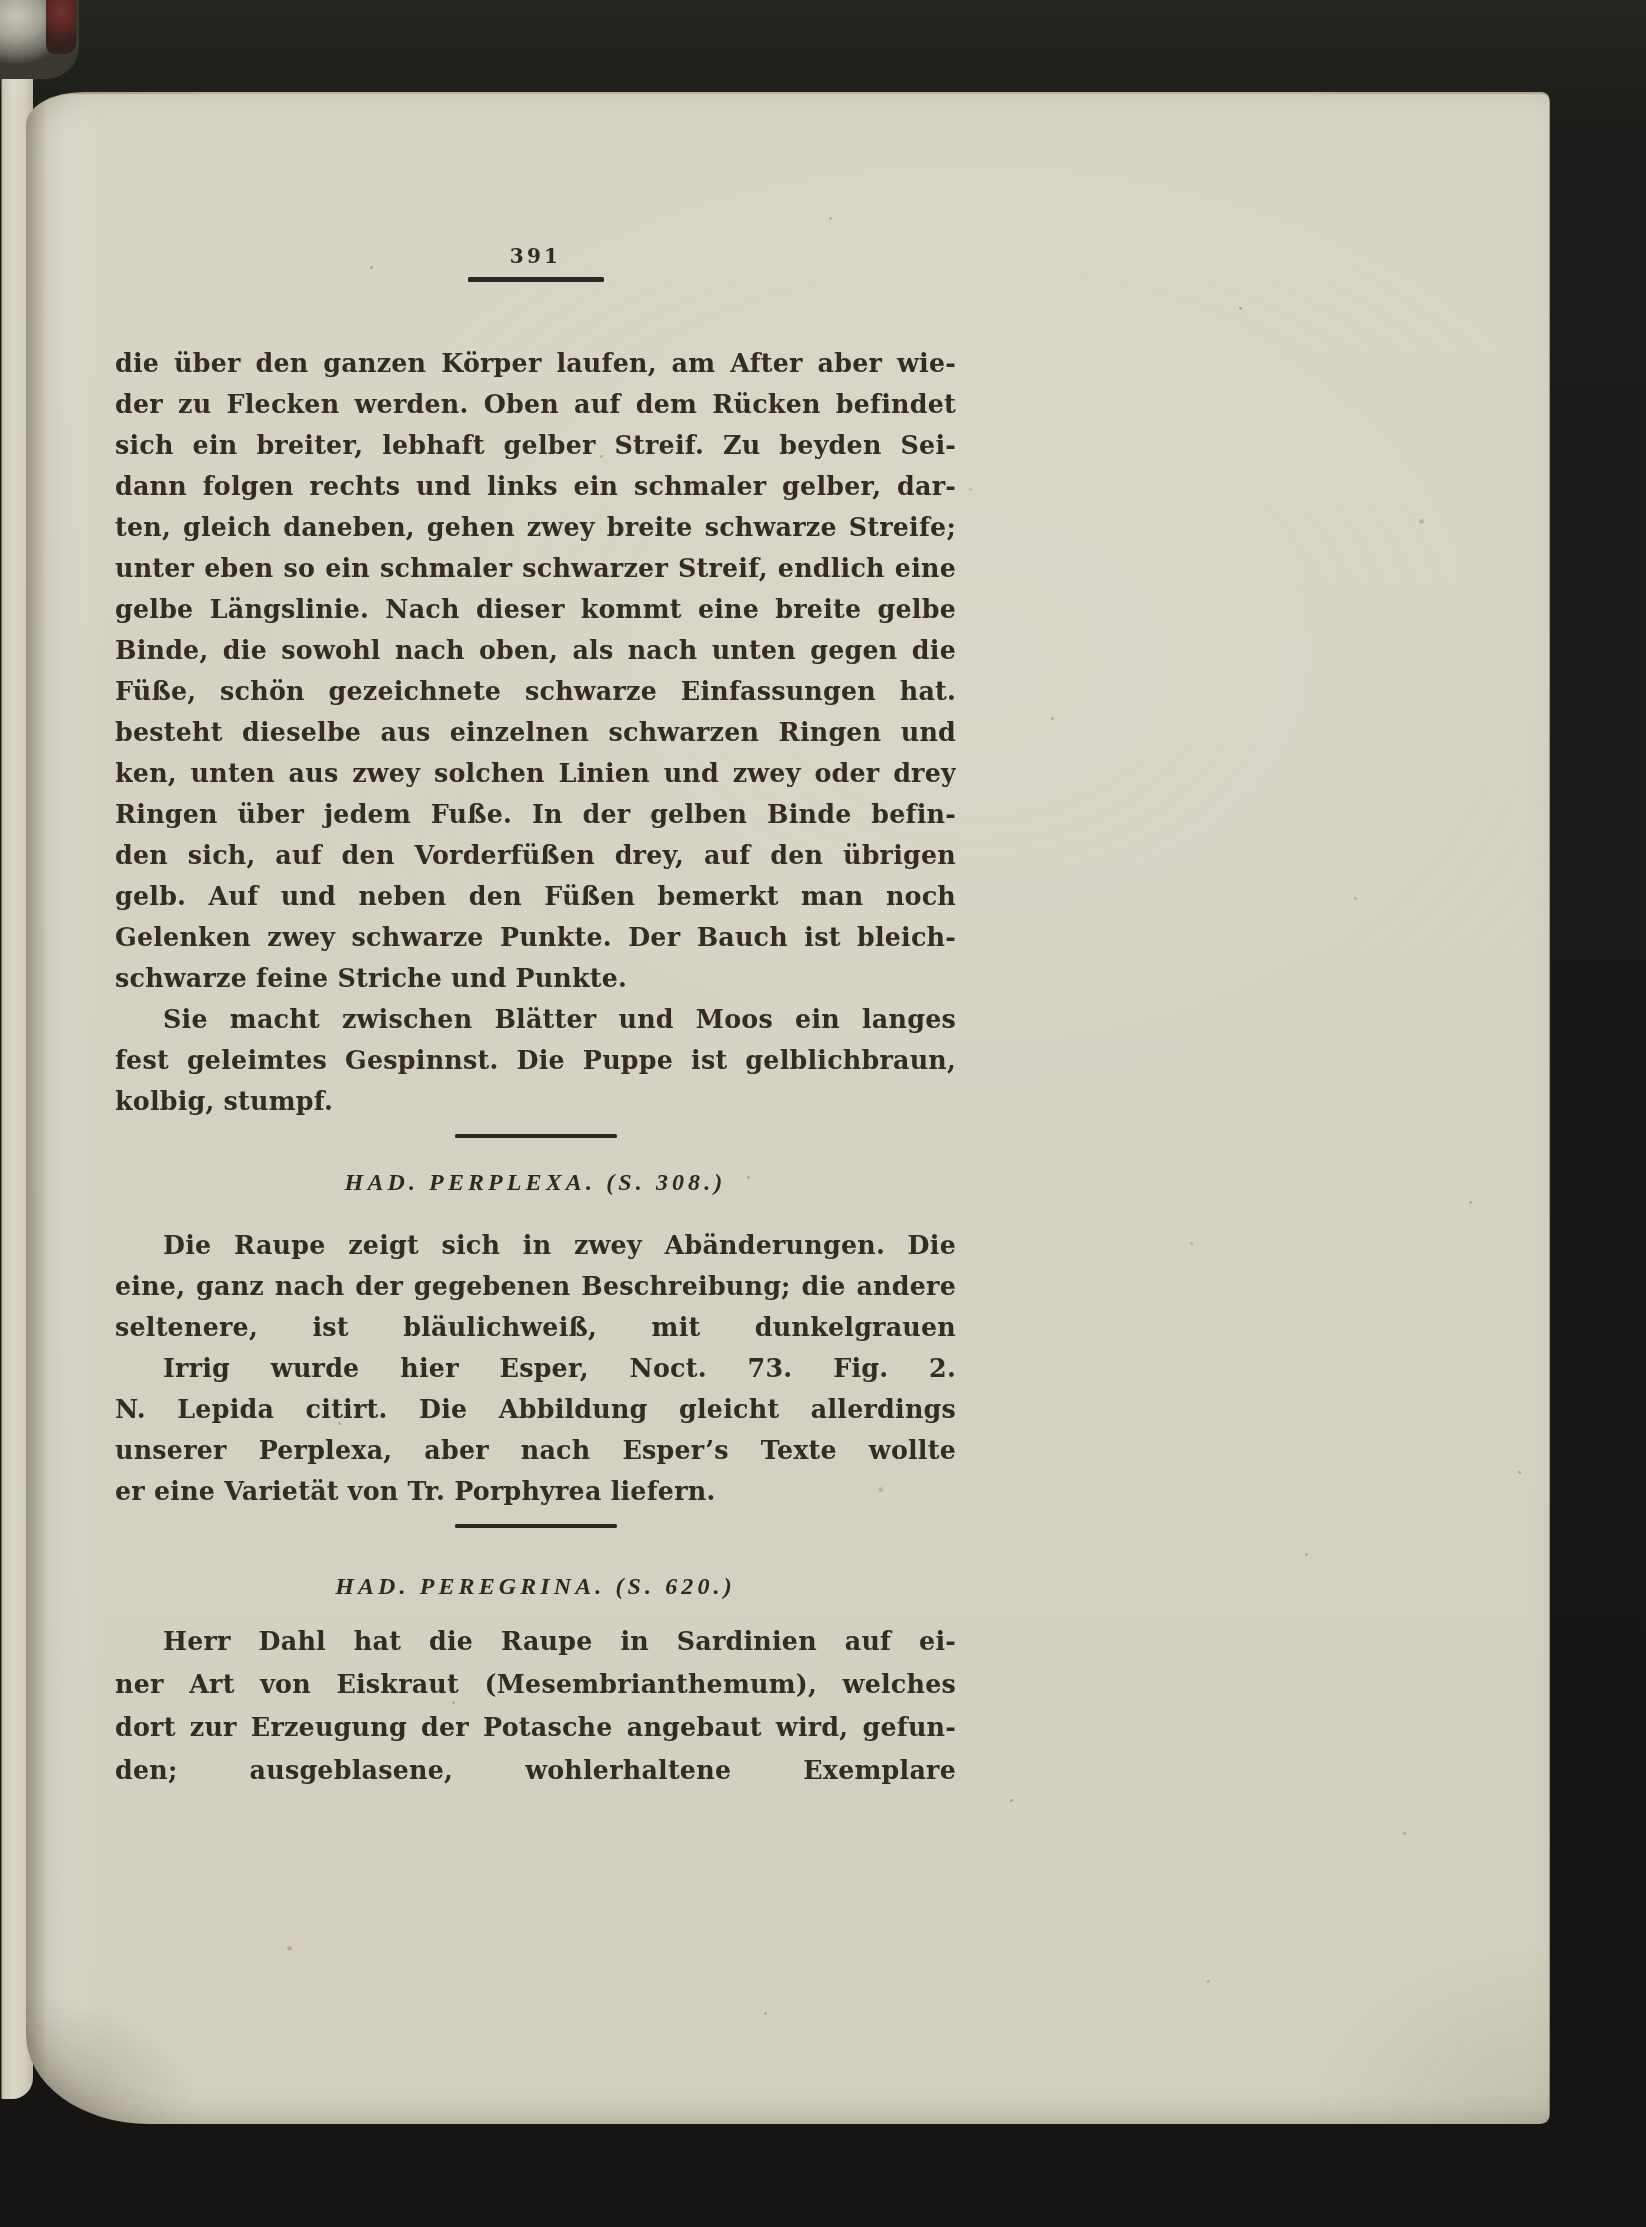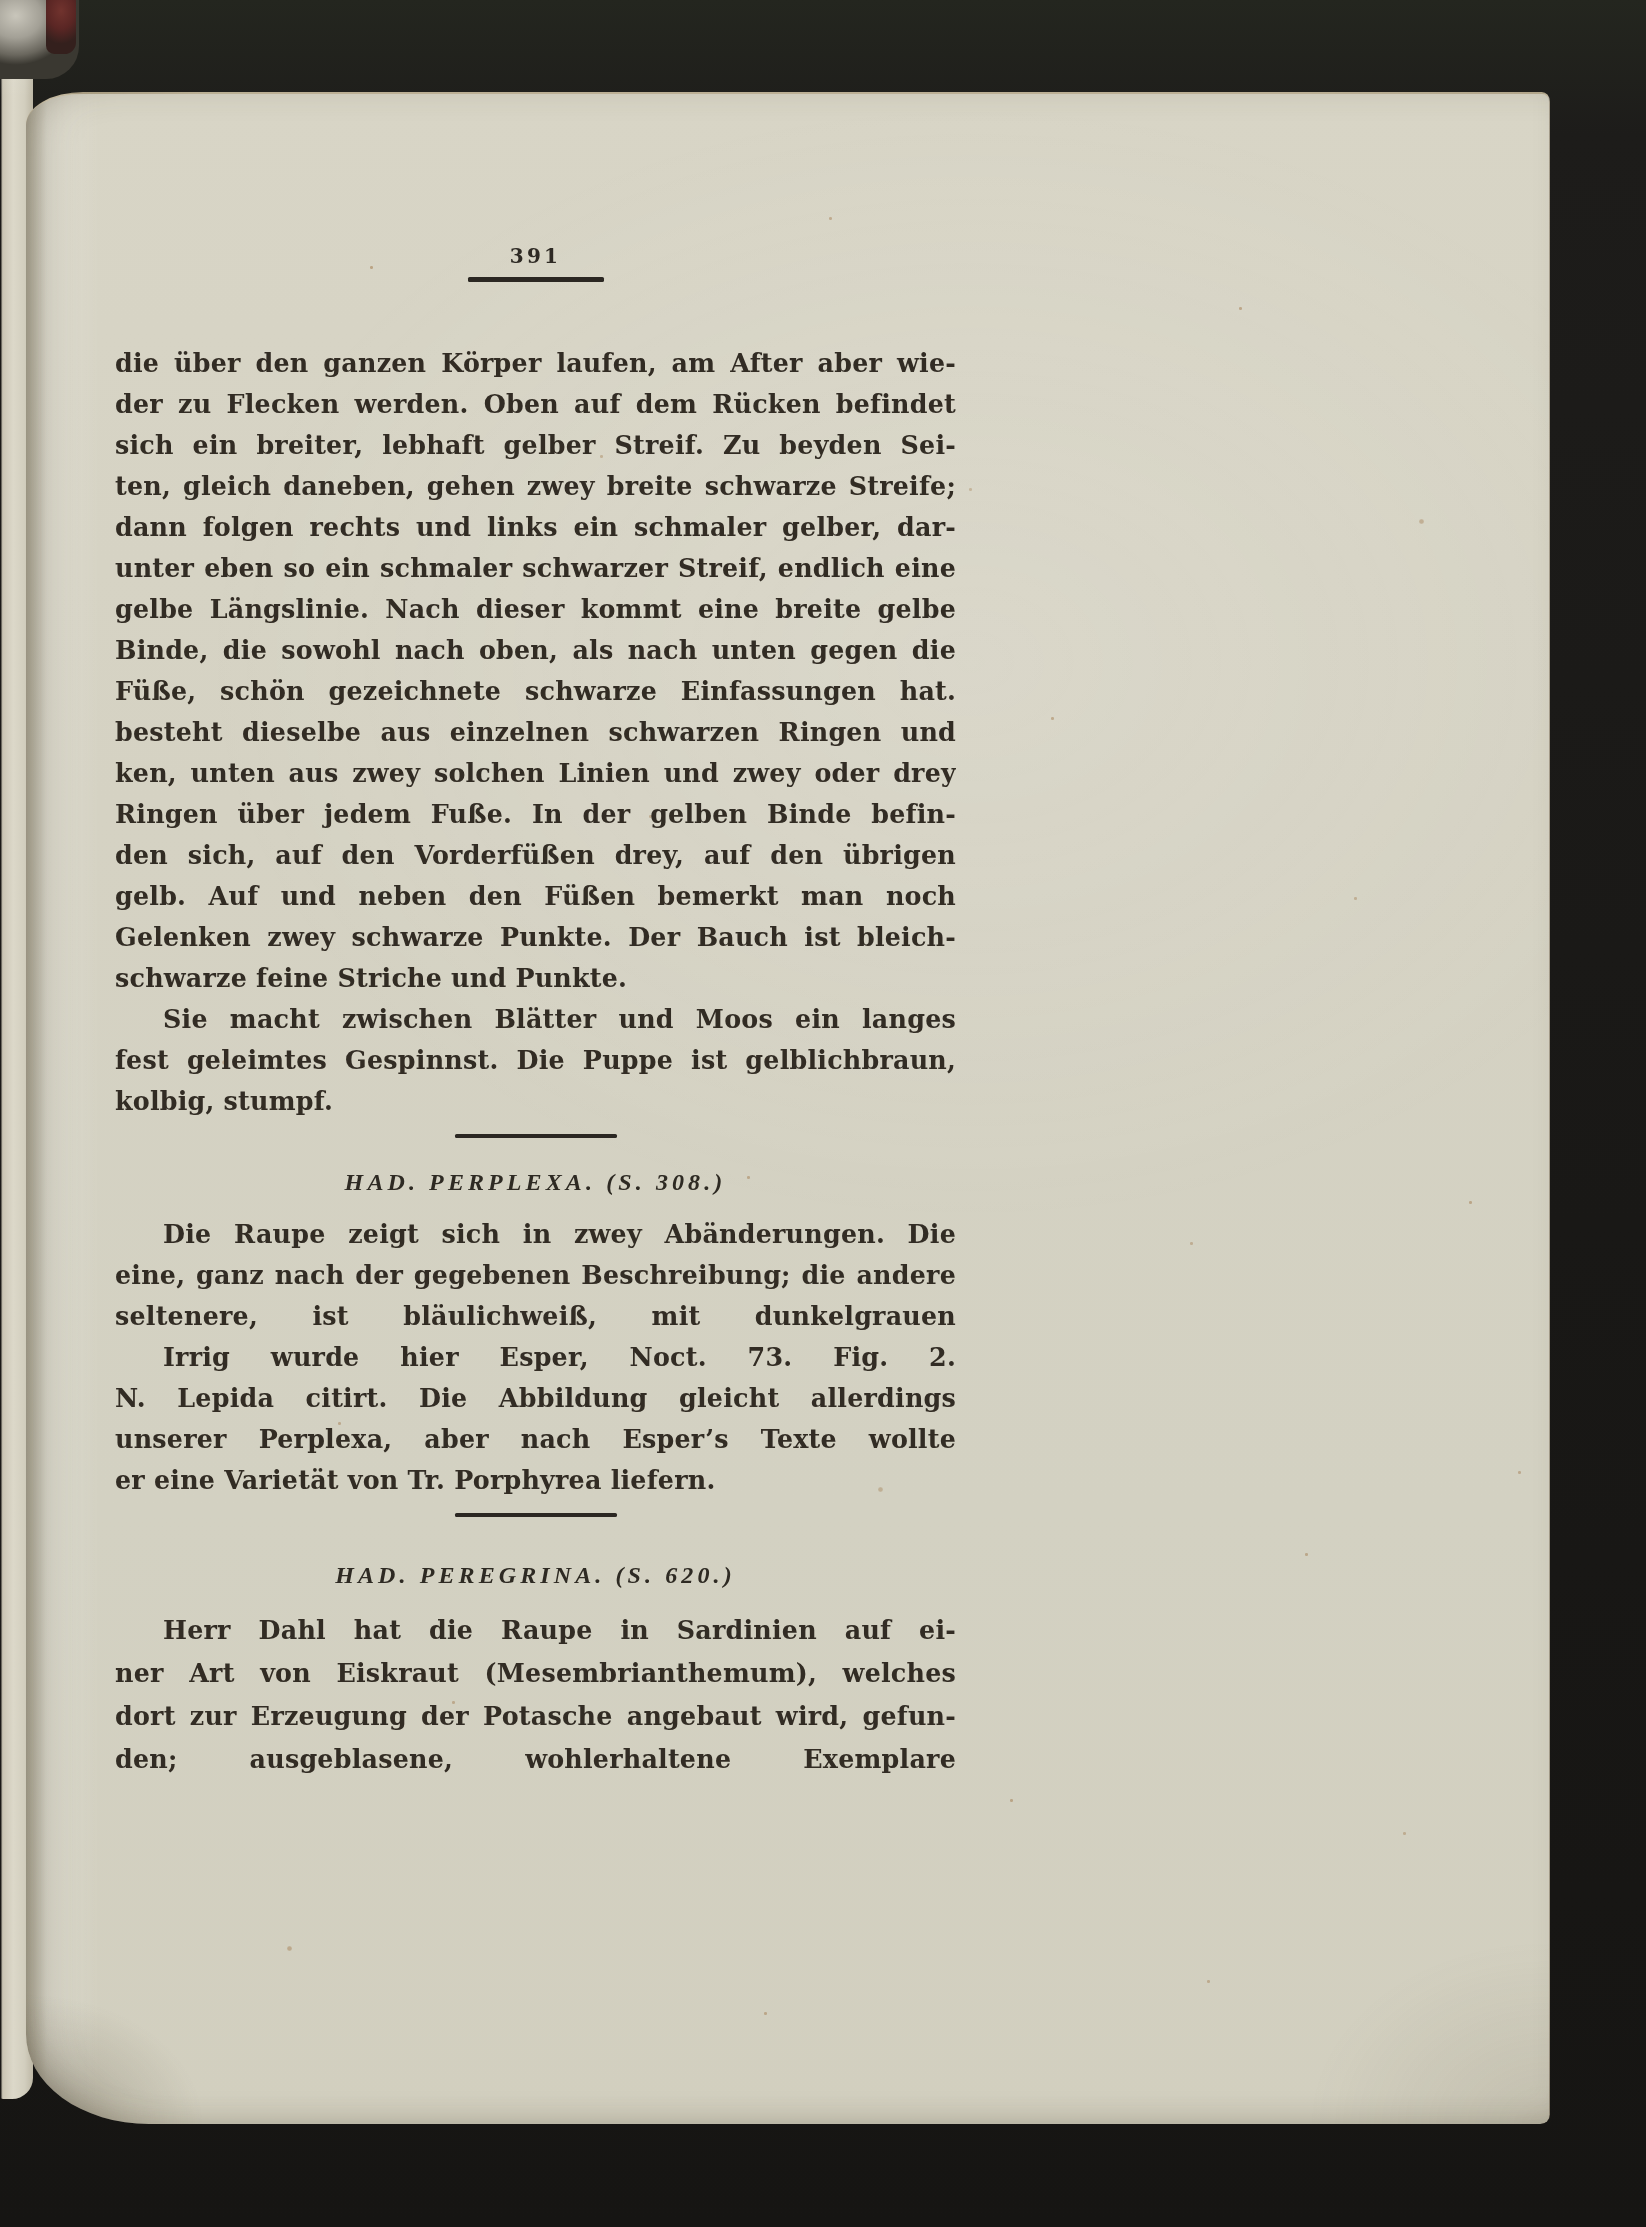--- a/index.html
+++ b/index.html
@@ -79,21 +79,21 @@
   }
   .line.ind{padding-left:48px;}
   .line.last{text-align-last:left;}
   .rule{width:162px;height:4.1px;background:#2b2722;margin:11.5px auto 0 auto;border-radius:1.6px;}
   .heading{
     margin:19.7px 0 0 0;height:51px;line-height:51px;
     font-family:"Liberation Serif", serif;font-style:italic;font-weight:600;
     font-size:24px;letter-spacing:4.1px;color:#2e2a23;text-align:center;
   }
   .heading.second{margin-top:33px;}
-  .para.after-h{margin-top:6px;}
+  .para.after-h{margin-top:17px;}
   .para.p5 .line{height:43px;line-height:43px;}
   .para.p5{margin-top:8.2px;}
 </style>
 </head>
 <body>
 
 <div id="canvas">
   <div class="spine"></div>
   <div class="cover-corner"></div>
   <div class="headband"></div>
@@ -105,22 +105,22 @@
       <div class="pagenum">391</div>
       <div class="pagenum-rule"></div>
     </div>
 
     <div class="textcol">
 
       <div class="para">
         <div class="line">die über den ganzen Körper laufen, am After aber wie-</div>
         <div class="line">der zu Flecken werden. Oben auf dem Rücken befindet</div>
         <div class="line">sich ein breiter, lebhaft gelber Streif. Zu beyden Sei-</div>
+        <div class="line">dann folgen rechts und links ein schmaler gelber, dar-</div>
         <div class="line">ten, gleich daneben, gehen zwey breite schwarze Streife;</div>
-        <div class="line">dann folgen rechts und links ein schmaler gelber, dar-</div>
         <div class="line">unter eben so ein schmaler schwarzer Streif, endlich eine</div>
         <div class="line">gelbe Längslinie. Nach dieser kommt eine breite gelbe</div>
         <div class="line">Binde, die sowohl nach oben, als nach unten gegen die</div>
         <div class="line">Füße, schön gezeichnete schwarze Einfassungen hat. Oben</div>
         <div class="line">besteht dieselbe aus einzelnen schwarzen Ringen und Flek-</div>
         <div class="line">ken, unten aus zwey solchen Linien und zwey oder drey</div>
         <div class="line">Ringen über jedem Fuße. In der gelben Binde befin-</div>
         <div class="line">den sich, auf den Vorderfüßen drey, auf den übrigen</div>
         <div class="line">gelb. Auf und neben den Füßen bemerkt man noch</div>
         <div class="line">Gelenken zwey schwarze Punkte. Der Bauch ist bleich-</div>

